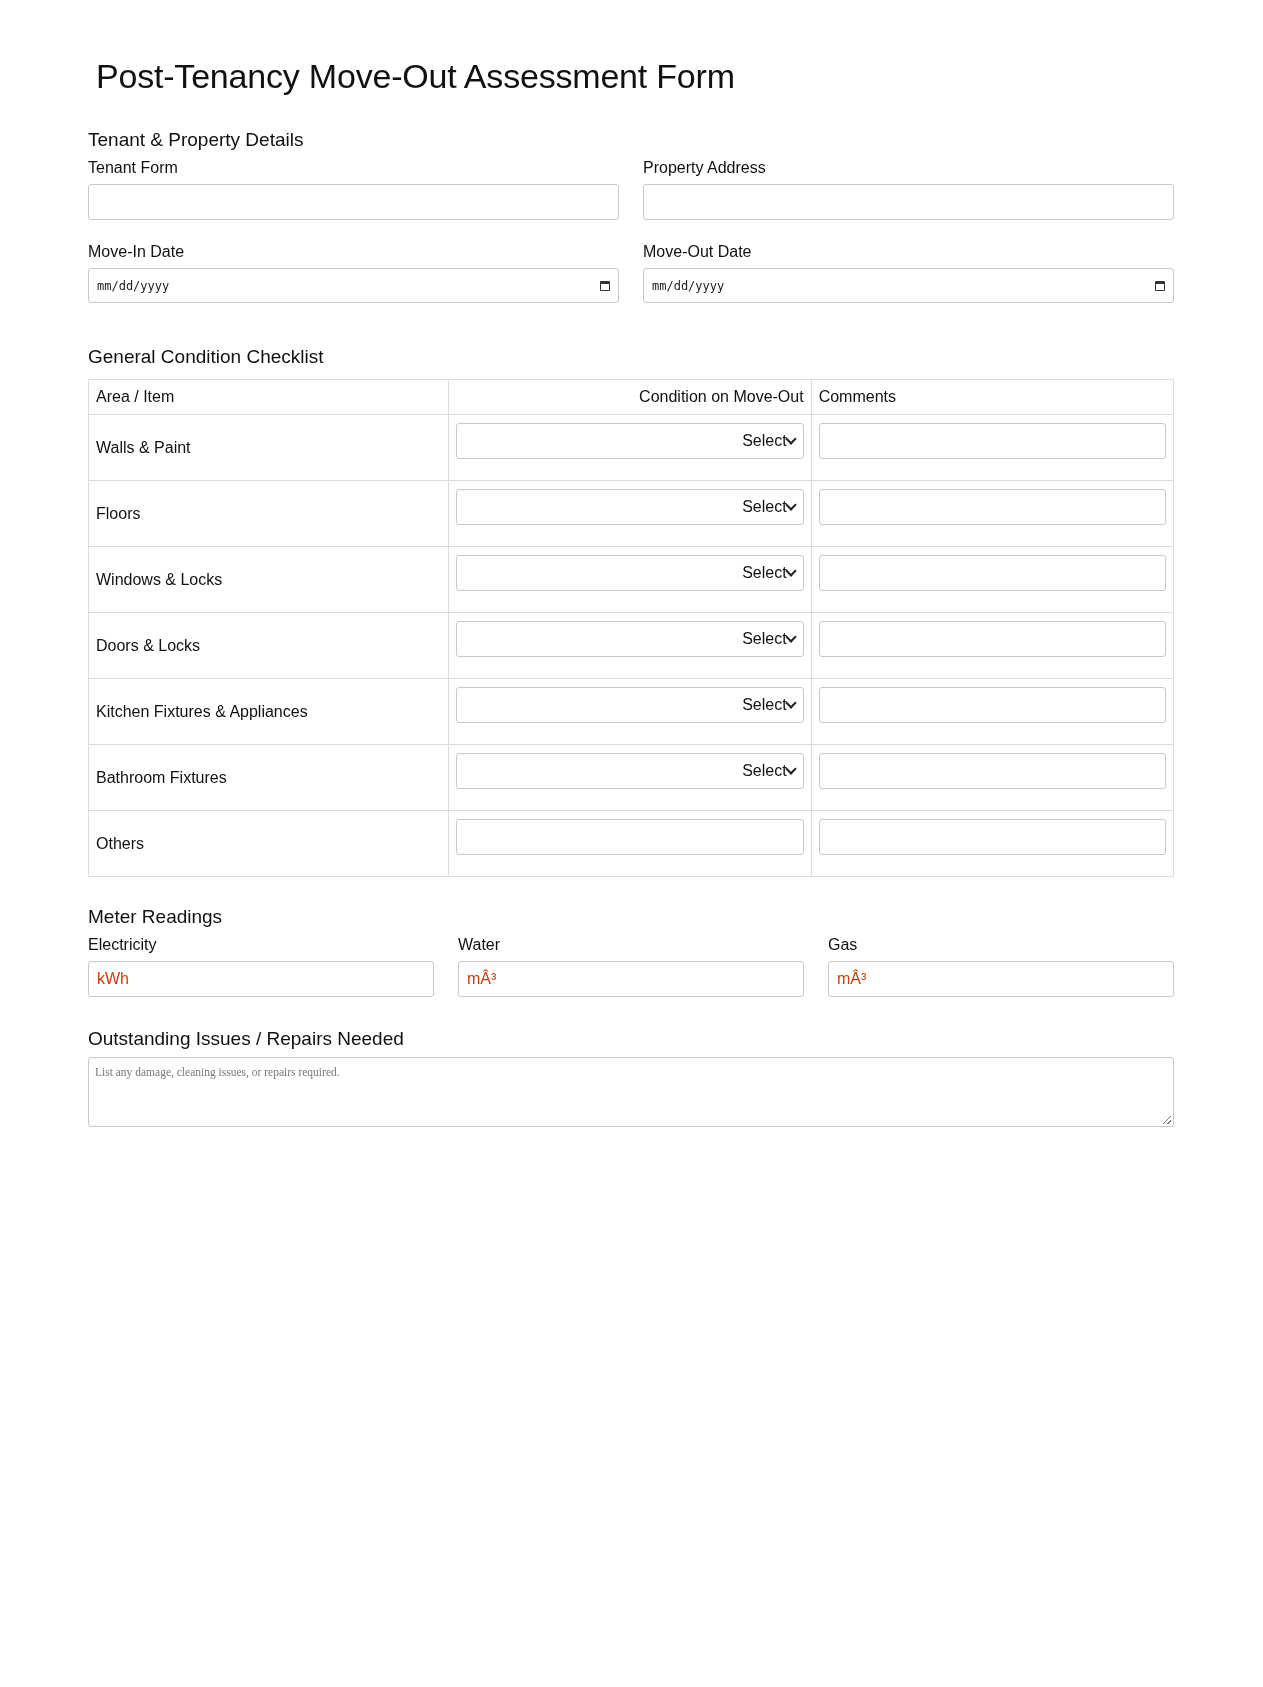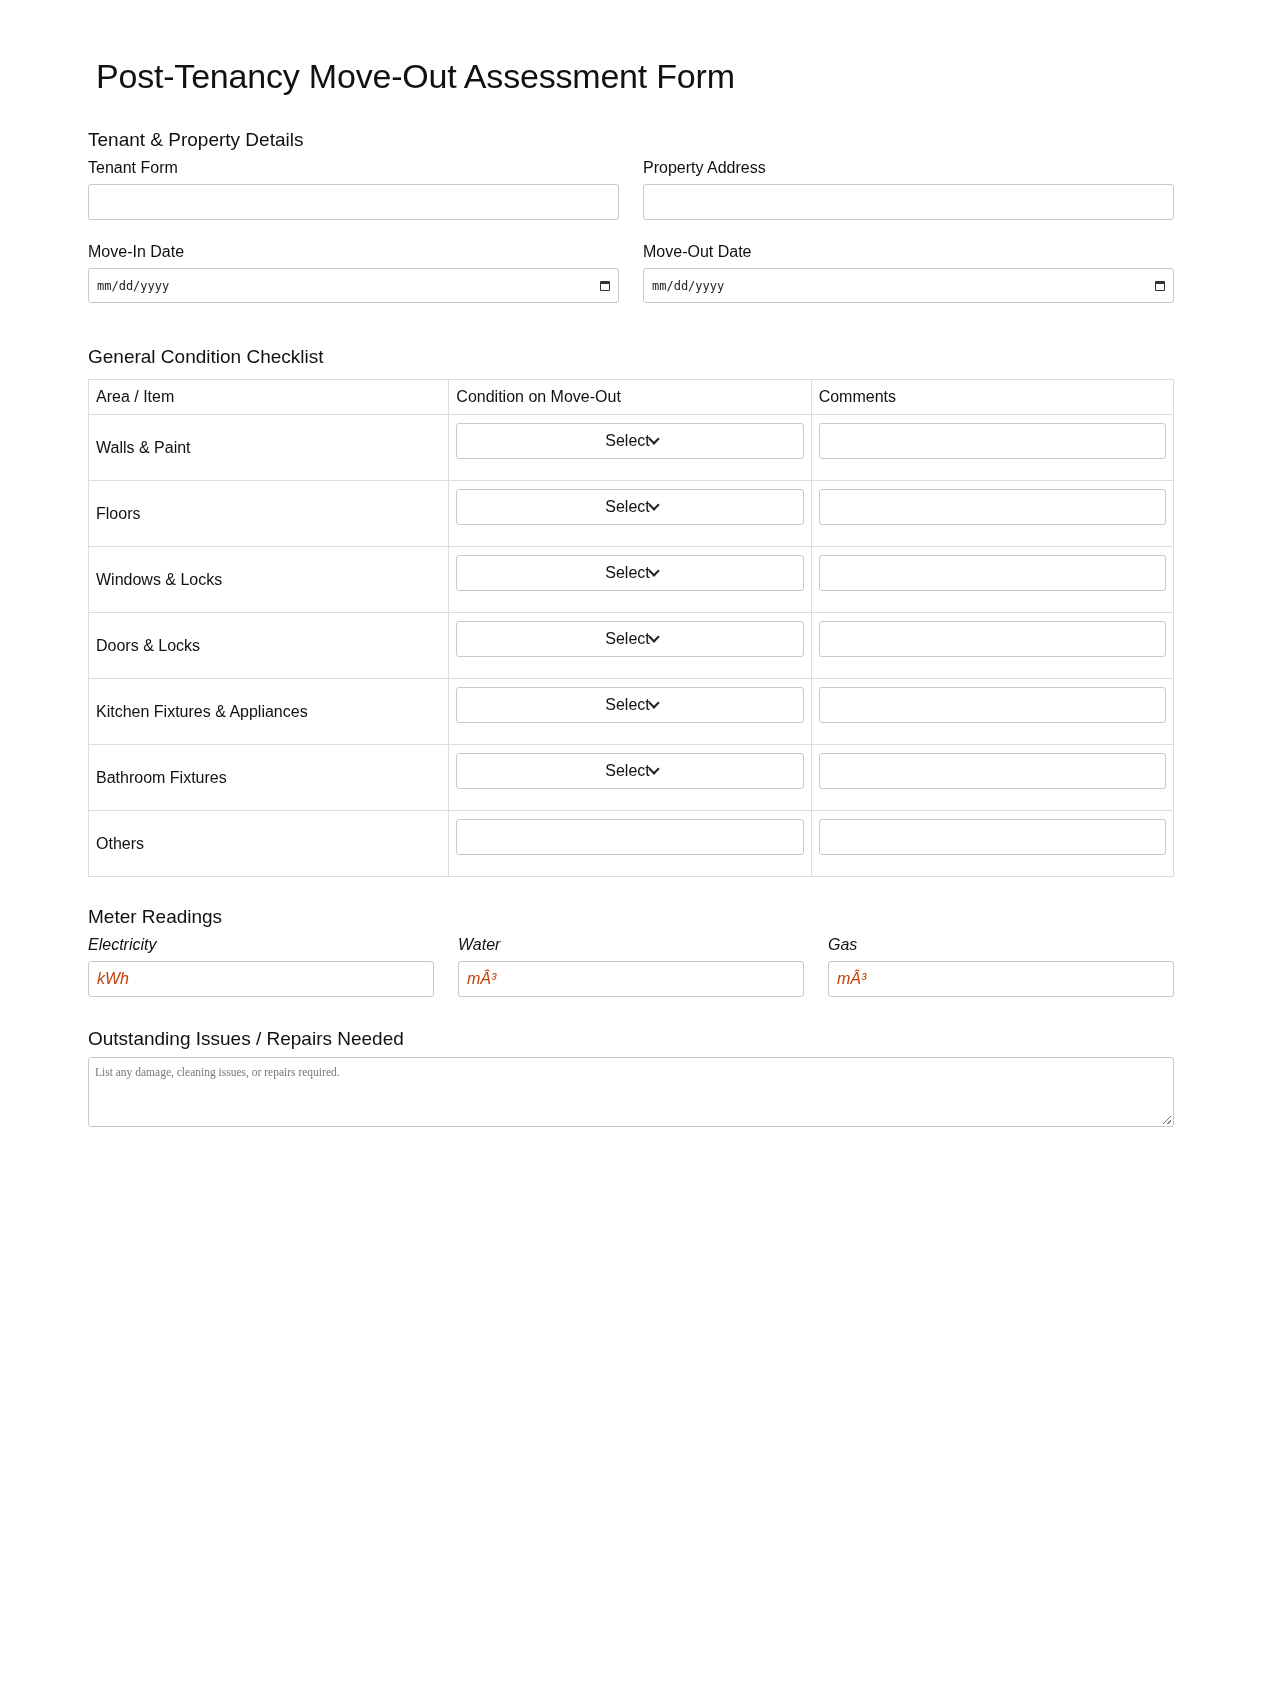--- a/index.html
+++ b/index.html
@@ -19,25 +19,25 @@
   .cal-icon { width: 10px; height: 10px; border: 1.6px solid #333; border-top-width: 3px; border-radius: 1px; box-sizing: border-box; }
   .placeholder { color: #c2410c; }
   table { width: 1086px; border-collapse: collapse; margin-top: 10px; }
   th, td { border: 1px solid #dcdcdc; text-align: left; font-weight: 400; font-size: 16px; padding: 0 7px; }
   th { height: 34px; }
   td { height: 65px; vertical-align: top; }
   td.label-cell { vertical-align: middle; }
   .cell-ctrl { margin-top: 8px; }
   .select {
     box-sizing: border-box; height: 36px; border: 1px solid #c8c8c8; border-radius: 3px; background: #fff;
-    display: flex; align-items: center; justify-content: center; padding: 0 6px 0 11px; font-size: 16px;
+    display: flex; align-items: center; justify-content: flex-end; padding: 0 6px 0 11px; font-size: 16px;
   }
   .chev { width: 6px; height: 6px; border-right: 2px solid #222; border-bottom: 2px solid #222; transform: rotate(45deg); margin-top: -4px; margin-right: 2px; }
-  .col1 { width: 346px; } .col2 { width: 348px; } .col3 { width: 348px; }
-  .meter-row { display: flex; gap: 24px; font-style: italic; }
+  .col1 { width: 346px; } .col2 { width: 348px; text-align: right; } .col3 { width: 348px; }
+  .meter-row { display: flex; gap: 24px; }
   .meter-row .field { flex: 1; }
   .textarea {
     box-sizing: border-box; height: 70px; border: 1px solid #c8c8c8; border-radius: 3px; padding: 8px 6px;
     font-family: Liberation Serif, serif; font-size: 11.5px; color: #777; position: relative;
   }
   .grip { position: absolute; right: 2px; bottom: 2px; width: 8px; height: 8px;
     background: linear-gradient(135deg, transparent 45%, #777 45%, #777 55%, transparent 55%, transparent 72%, #777 72%, #777 82%, transparent 82%); }
 </style>
 </head>
 <body>

